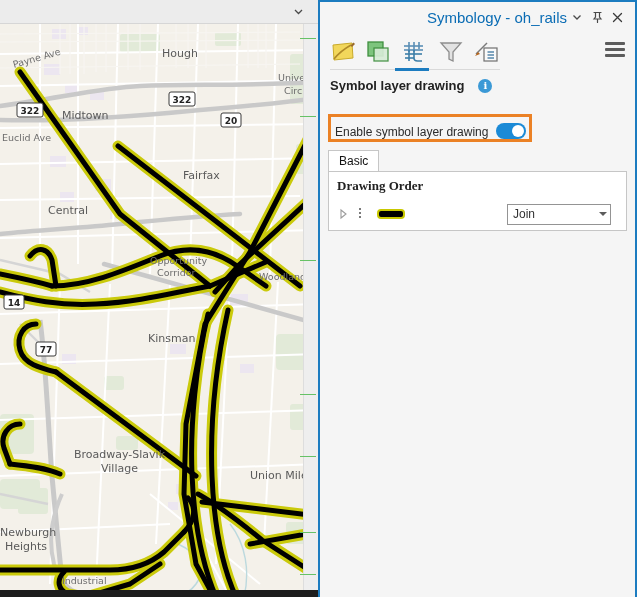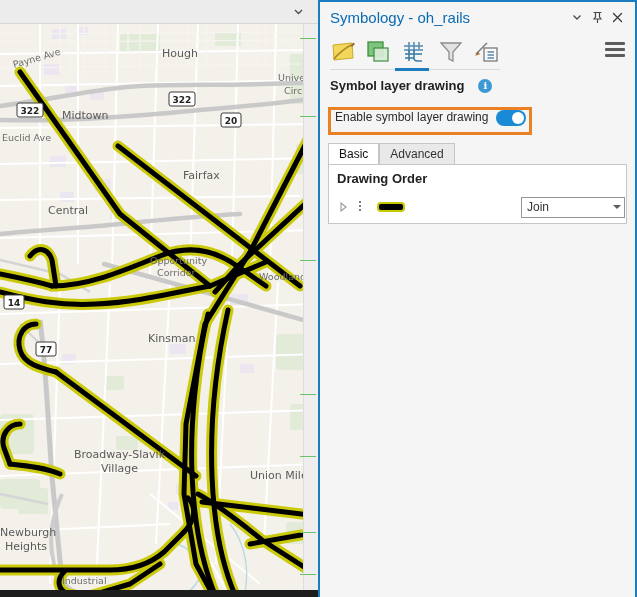--- a/index.html
+++ b/index.html
@@ -103,20 +103,21 @@
     border-right: 2px solid #1c7cc0;
     box-sizing: border-box;
   }
   #panel-titlebar {
     position: relative;
     height: 30px;
     padding: 0 8px 0 10px;
     display: flex;
     align-items: center;
     background: #f5f5f5;
+    text-align: right;
   }
   #panel-title {
     flex: 1;
     color: #0a6cb4;
     font-size: 15px;
     font-family: "Liberation Sans", sans-serif;
     white-space: nowrap;
   }
   .tb-btn {
     width: 20px; height: 20px;
@@ -198,26 +199,26 @@
     color: #fff;
     font-size: 10px;
     font-weight: bold;
     line-height: 14px;
     text-align: center;
     font-family: "DejaVu Serif", serif;
   }
 
   
   #enable-row {
-    margin: 10px 10px 0 8px;
+    margin: 17px 10px 0 8px;
     border: 3px solid #eb8125;
     background: #f5f5f5;
     height: 28px;
     display: flex;
-    align-items: flex-start;
+    align-items: flex-end;
     padding-left: 4px;
     box-sizing: border-box;
     width: 204px;
   }
   #enable-label {
     font-size: 12px;
     color: #2b2b2b;
     margin-right: 8px;
   }
   .toggle {
@@ -269,20 +270,21 @@
     position: relative;
     box-sizing: border-box;
     margin-top: -1px;
   }
   #drawing-order-title {
     position: absolute;
     left: 8px; top: 6px;
     font-size: 13px;
     font-weight: bold;
     color: #222;
+    font-family: Liberation Serif, serif;
   }
   #order-row {
     position: absolute;
     left: 0; top: 28px;
     right: 0;
     height: 28px;
     display: flex;
     align-items: center;
     padding-left: 8px;
   }
@@ -305,21 +307,21 @@
   }
   #symbol-swatch {
     width: 28px; height: 10px;
     background: #000000;
     border: 2px solid #c8c800;
     border-radius: 4px;
     box-sizing: border-box;
   }
   #join-select {
     position: absolute;
-    right: 1px;
+    right: 15px;
     width: 104px;
     height: 21px;
     border: 1px solid #949494;
     background: #ffffff;
     display: flex;
     align-items: center;
     box-sizing: border-box;
   }
   #join-value {
     flex: 1;
@@ -666,21 +668,20 @@
 
     <div id="enable-row">
       <span id="enable-label">Enable symbol layer drawing</span>
       <span class="toggle">
         <span class="knob"></span>
       </span>
     </div>
 
     <div id="tabs">
       <div class="tab active">Basic</div>
-      <div class="tab">Advanced</div>
     </div>
 
     <div id="tab-content">
       <div id="drawing-order-title">Drawing Order</div>
 
       <div id="order-row">
         <span class="expand-arrow">
           <svg width="12" height="12" viewBox="0 0 12 12">
             <path d="M4 2 L9 6 L4 10 Z" fill="none" stroke="#9b9b9b" stroke-width="1.1"></path>
           </svg>

